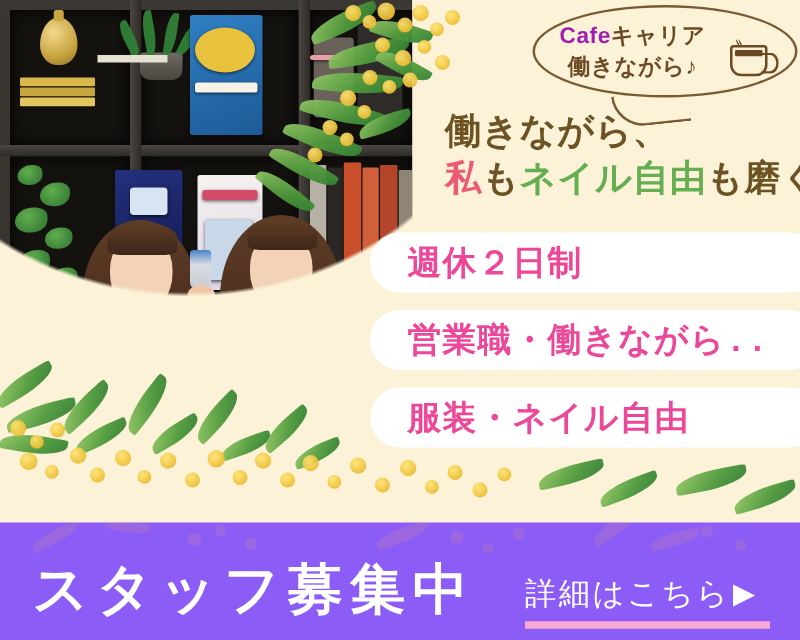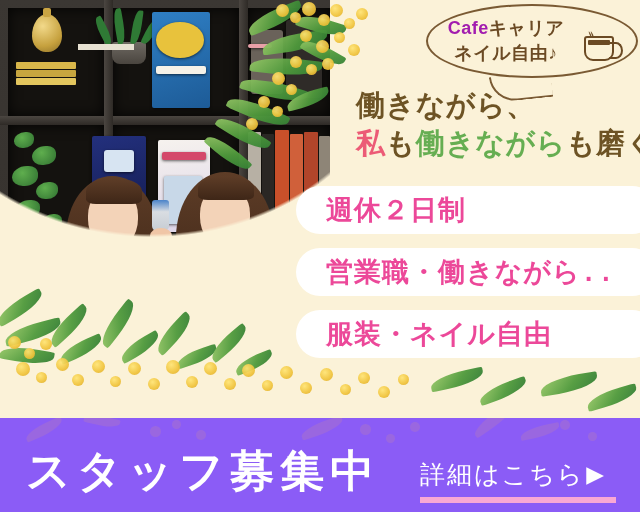--- a/index.html
+++ b/index.html
@@ -484,29 +484,29 @@
     <div class="mimosa-leaf" style="left:430px;top:372px; width:54px;height:15px; transform:rotate(-12deg);"></div>
     <div class="mimosa-leaf" style="left:478px;top:384px; width:50px;height:14px; transform:rotate(-20deg);"></div>
     <div class="mimosa-leaf" style="left:540px;top:376px; width:58px;height:16px; transform:rotate(-10deg);"></div>
     <div class="mimosa-leaf" style="left:586px;top:390px; width:52px;height:15px; transform:rotate(-16deg);"></div>
   </div>
 
   <div class="bubble"></div>
   <div class="bubble-tail"></div>
   <div class="bubble-text">
     <span class="cafe">Cafe</span><span>キャリア</span><br>
-    <span>ネイル自由♪</span>
+    <span>働きながら♪</span>
   </div>
   <div class="steam">〟</div>
   <div class="coffee-cup"></div>
 
   <div class="tagline">
     <div>働きながら、</div>
     <div>
-      <span class="pink">私</span><span>も</span><span class="green">働きながら</span><span>も磨く。</span>
+      <span class="pink">私</span><span>も</span><span class="green">ネイル自由</span><span>も磨く。</span>
     </div>
   </div>
 
   <div class="pill" id="pill-1">
     <span class="pill-label">週休２日制</span>
   </div>
   <div class="pill" id="pill-2">
     <span class="pill-label">営業職・働きながら..</span>
   </div>
   <div class="pill" id="pill-3">

